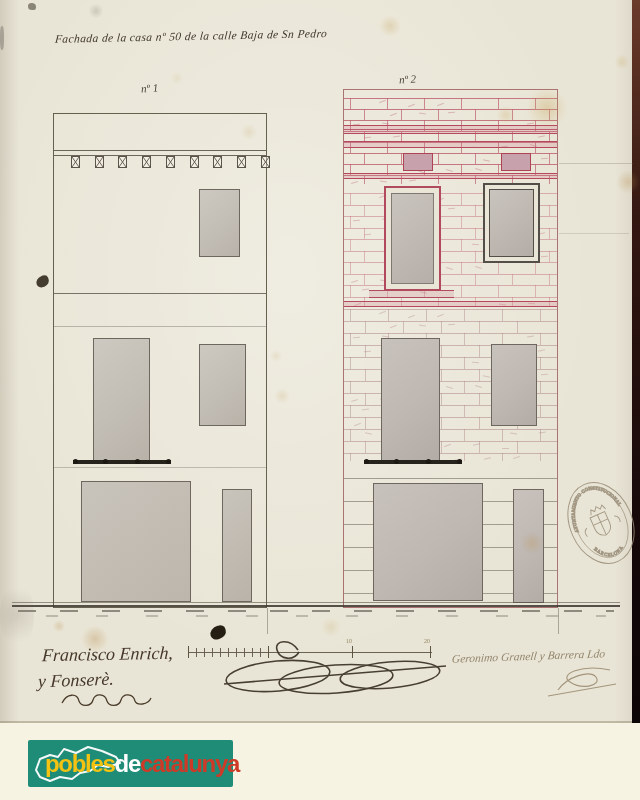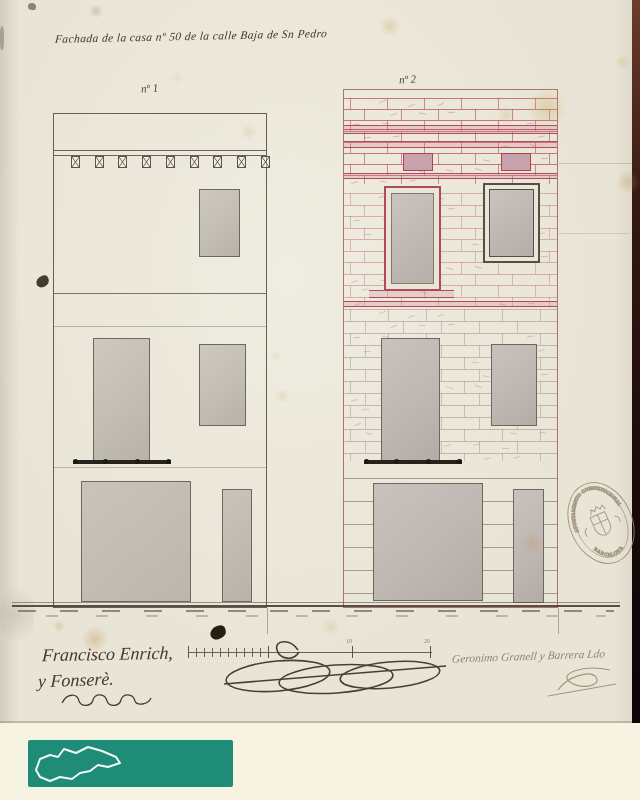--- a/index.html
+++ b/index.html
@@ -581,13 +581,16 @@
   </svg>
 
   <div class="paper-bottom-edge"></div>
   <div class="scan-edge"></div>
 </div>
 
 <div class="logo">
   <svg class="logo-map" width="94" height="43" viewBox="0 0 94 43">
     <path d="M6,28 L10,17 L20,13 L28,15 L34,7 L46,11 L58,5 L72,9 L86,15 L90,21 L78,25 L68,23 L60,29 L50,31 L42,37 L30,35 L20,39 L10,35 Z" fill="none" stroke="#ffffff" stroke-width="2" stroke-linejoin="round" opacity="0.95"></path>
   </svg>
+  <div class="logo-text">
+    <span style="color:#f3c212;">pobles</span><span style="color:#ffffff;">de</span><span style="color:#cd3a28;">catalunya</span>
+  </div>
 </div>
 
 </body></html>

